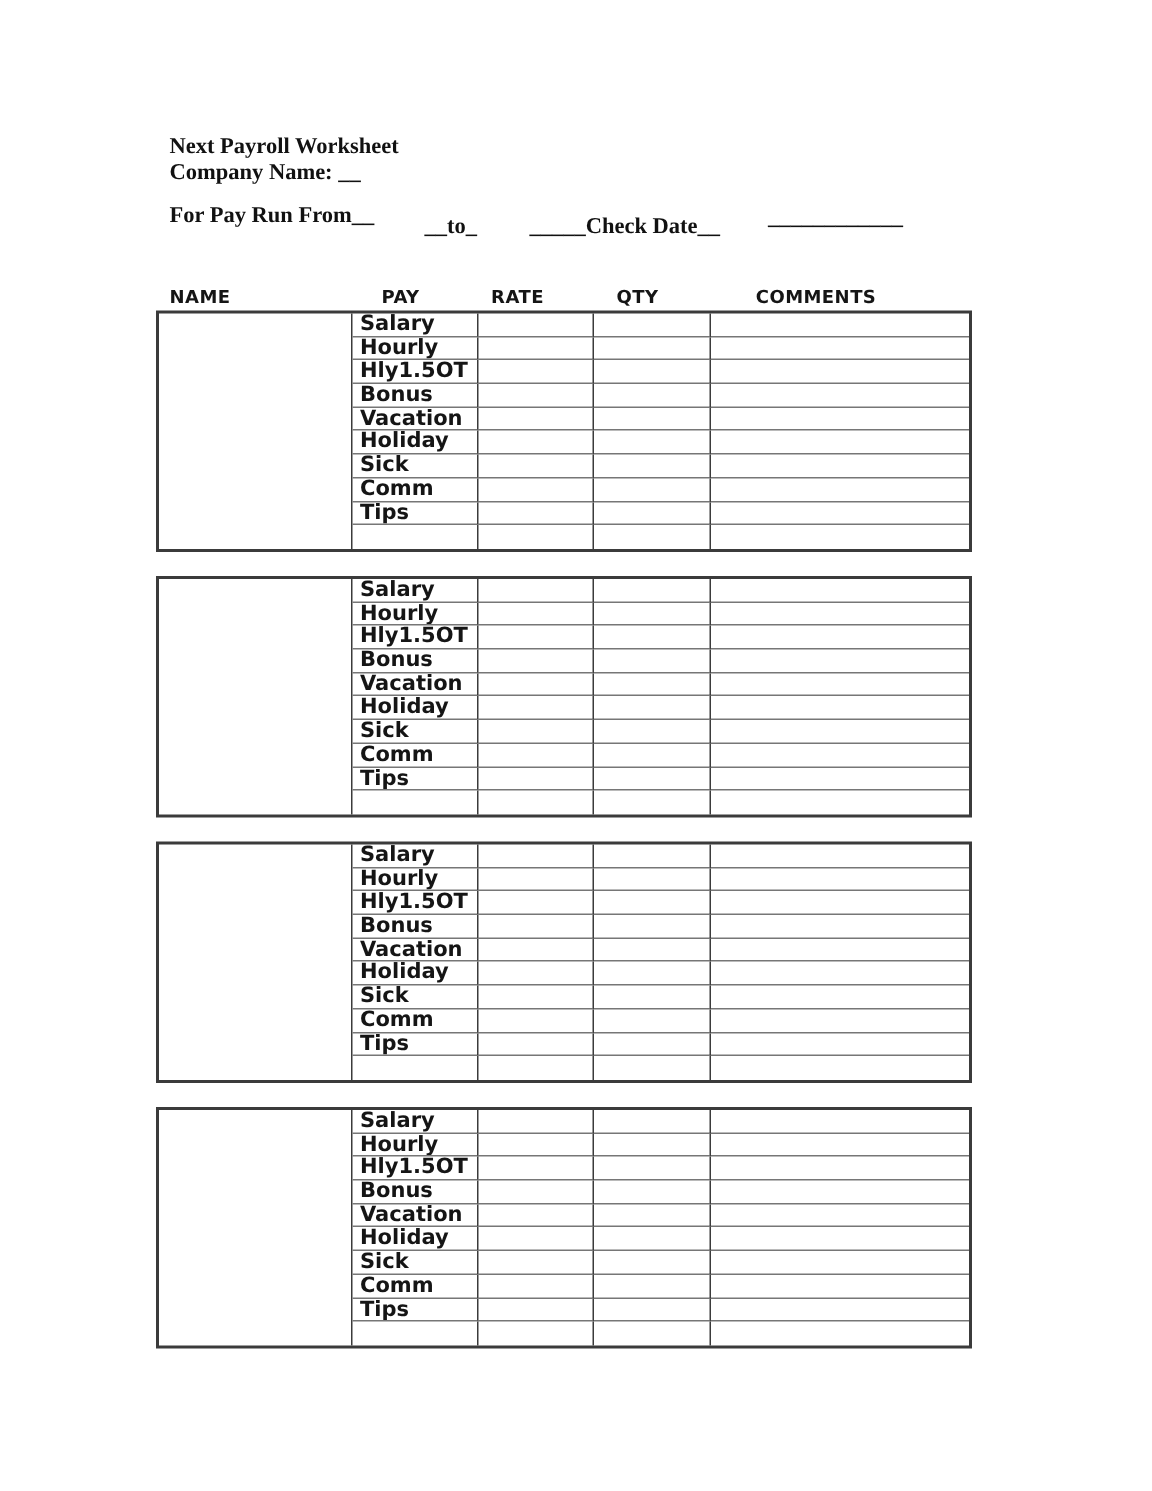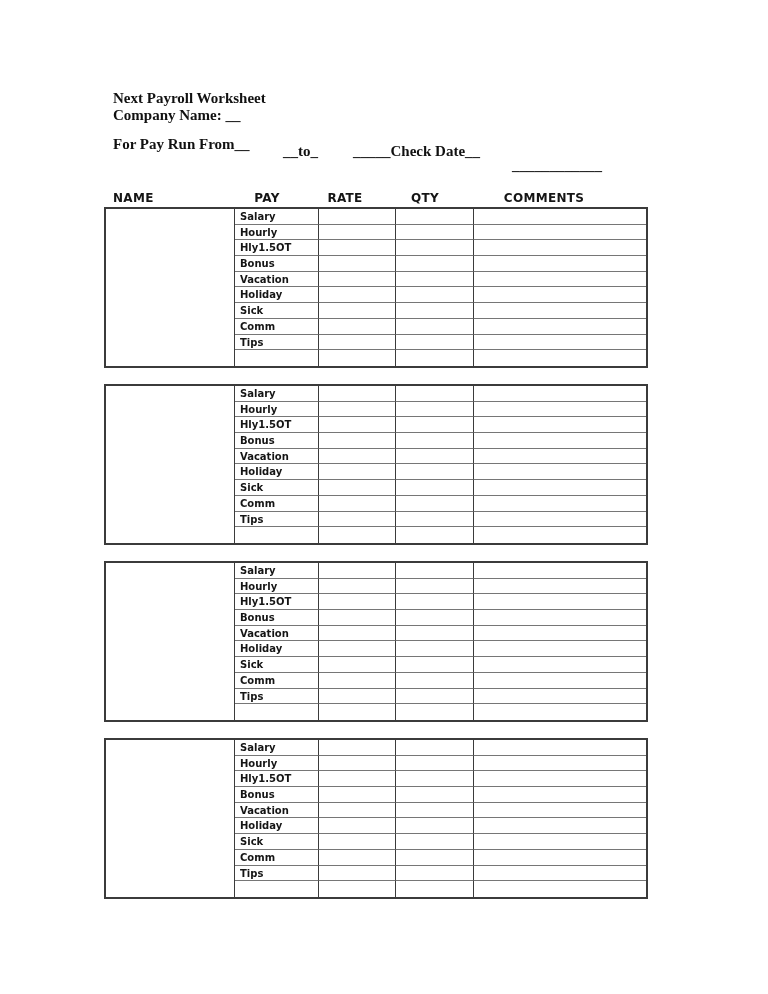--- a/index.html
+++ b/index.html
@@ -21,21 +21,21 @@
     line-height:17px;
     color:#111111;
     white-space:pre;
   }
   .t-title   { left:113px; top:90px;  }
   .t-company { left:113px; top:107px; }
   .t-company-fill { left:278px; top:107px; letter-spacing:0; }
   .t-from    { left:113px; top:136px; }
   .t-to      { left:283px; top:143px; }
   .t-check   { left:353px; top:143px; }
-  .t-check-fill { left:512px; top:157px;font-family:Liberation Serif, serif; }
+  .t-check-fill { left:512px; top:137px;font-family:Liberation Serif, serif; }
   
   .col-head {
     position:absolute;
     top:191px;
     font-family:"DejaVu Sans", sans-serif;
     font-weight:bold;
     font-size:12px;
     line-height:14px;
     letter-spacing:0.3px;
     color:#151515;
@@ -73,21 +73,21 @@
     border-bottom:1px solid #767676;
     overflow:hidden;
   }
   .cell.pay, .cell.rate, .cell.qty { border-right:1px solid #3b3b3b; }
   .cell:nth-last-child(-n+4) { border-bottom:none; }
   .pay-label {
     display:block;
     padding-left:5px;
     font-family:"DejaVu Sans", sans-serif;
     font-weight:bold;
-    font-size:10px;
+    font-size:14px;
     line-height:15.5px;
     color:#151515;
     white-space:nowrap;
   }
 </style>
 </head>
 <body>
 
 <div class="page">
 

